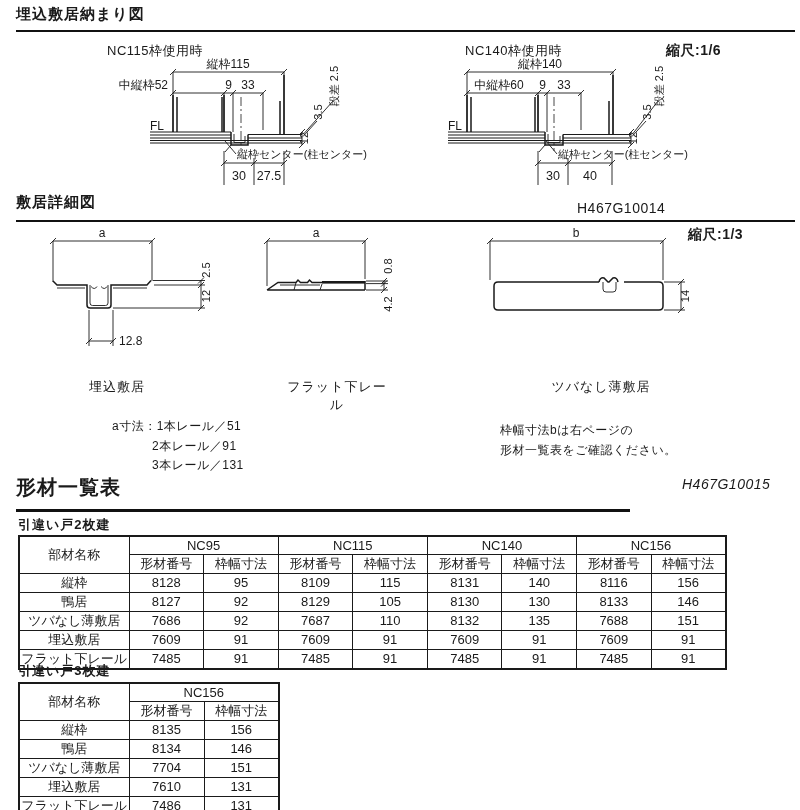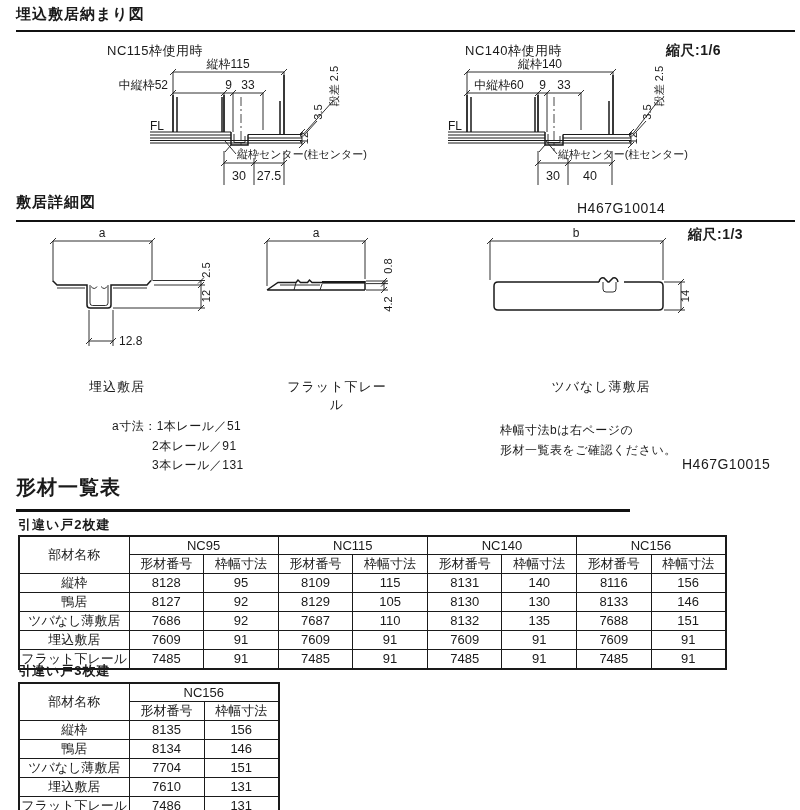--- a/index.html
+++ b/index.html
@@ -189,21 +189,21 @@
 
   <div class="abs dwg-label" style="left:62px; top:378px; width:110px; text-align:center;">埋込敷居</div>
   <div class="abs dwg-label" style="left:282px; top:378px; width:110px; text-align:center;">フラット下レール</div>
   <div class="abs dwg-label" style="left:546px; top:378px; width:110px; text-align:center;">ツバなし薄敷居</div>
 
   <div class="abs note" style="left:112px; top:417px;">a寸法：1本レール／51</div>
   <div class="abs note" style="left:152px; top:437px;">2本レール／91</div>
   <div class="abs note" style="left:152px; top:456px;">3本レール／131</div>
   <div class="abs note" style="left:500px; top:421px;">枠幅寸法bは右ページの</div>
   <div class="abs note" style="left:500px; top:441px;">形材一覧表をご確認ください。</div>
-  <div class="abs doccode" style="left:682px; top:456px;">H467G10015</div>
+  <div class="abs doccode" style="left:682px; top:476px;font-style:italic;">H467G10015</div>
 
   <div class="abs big-title" style="left:16px; top:474px;">形材一覧表</div>
   <div class="abs rule-thick" style="left:16px; top:509px; width:614px;"></div>
 
   <div class="abs tbl-caption" style="left:18px; top:516px;">引違い戸2枚建</div>
   <div class="abs" style="left:18px; top:535px;">
       <table class="ptable">
         <colgroup>
           <col style="width: 110px;">
           <col style="width: 74.6px;">

